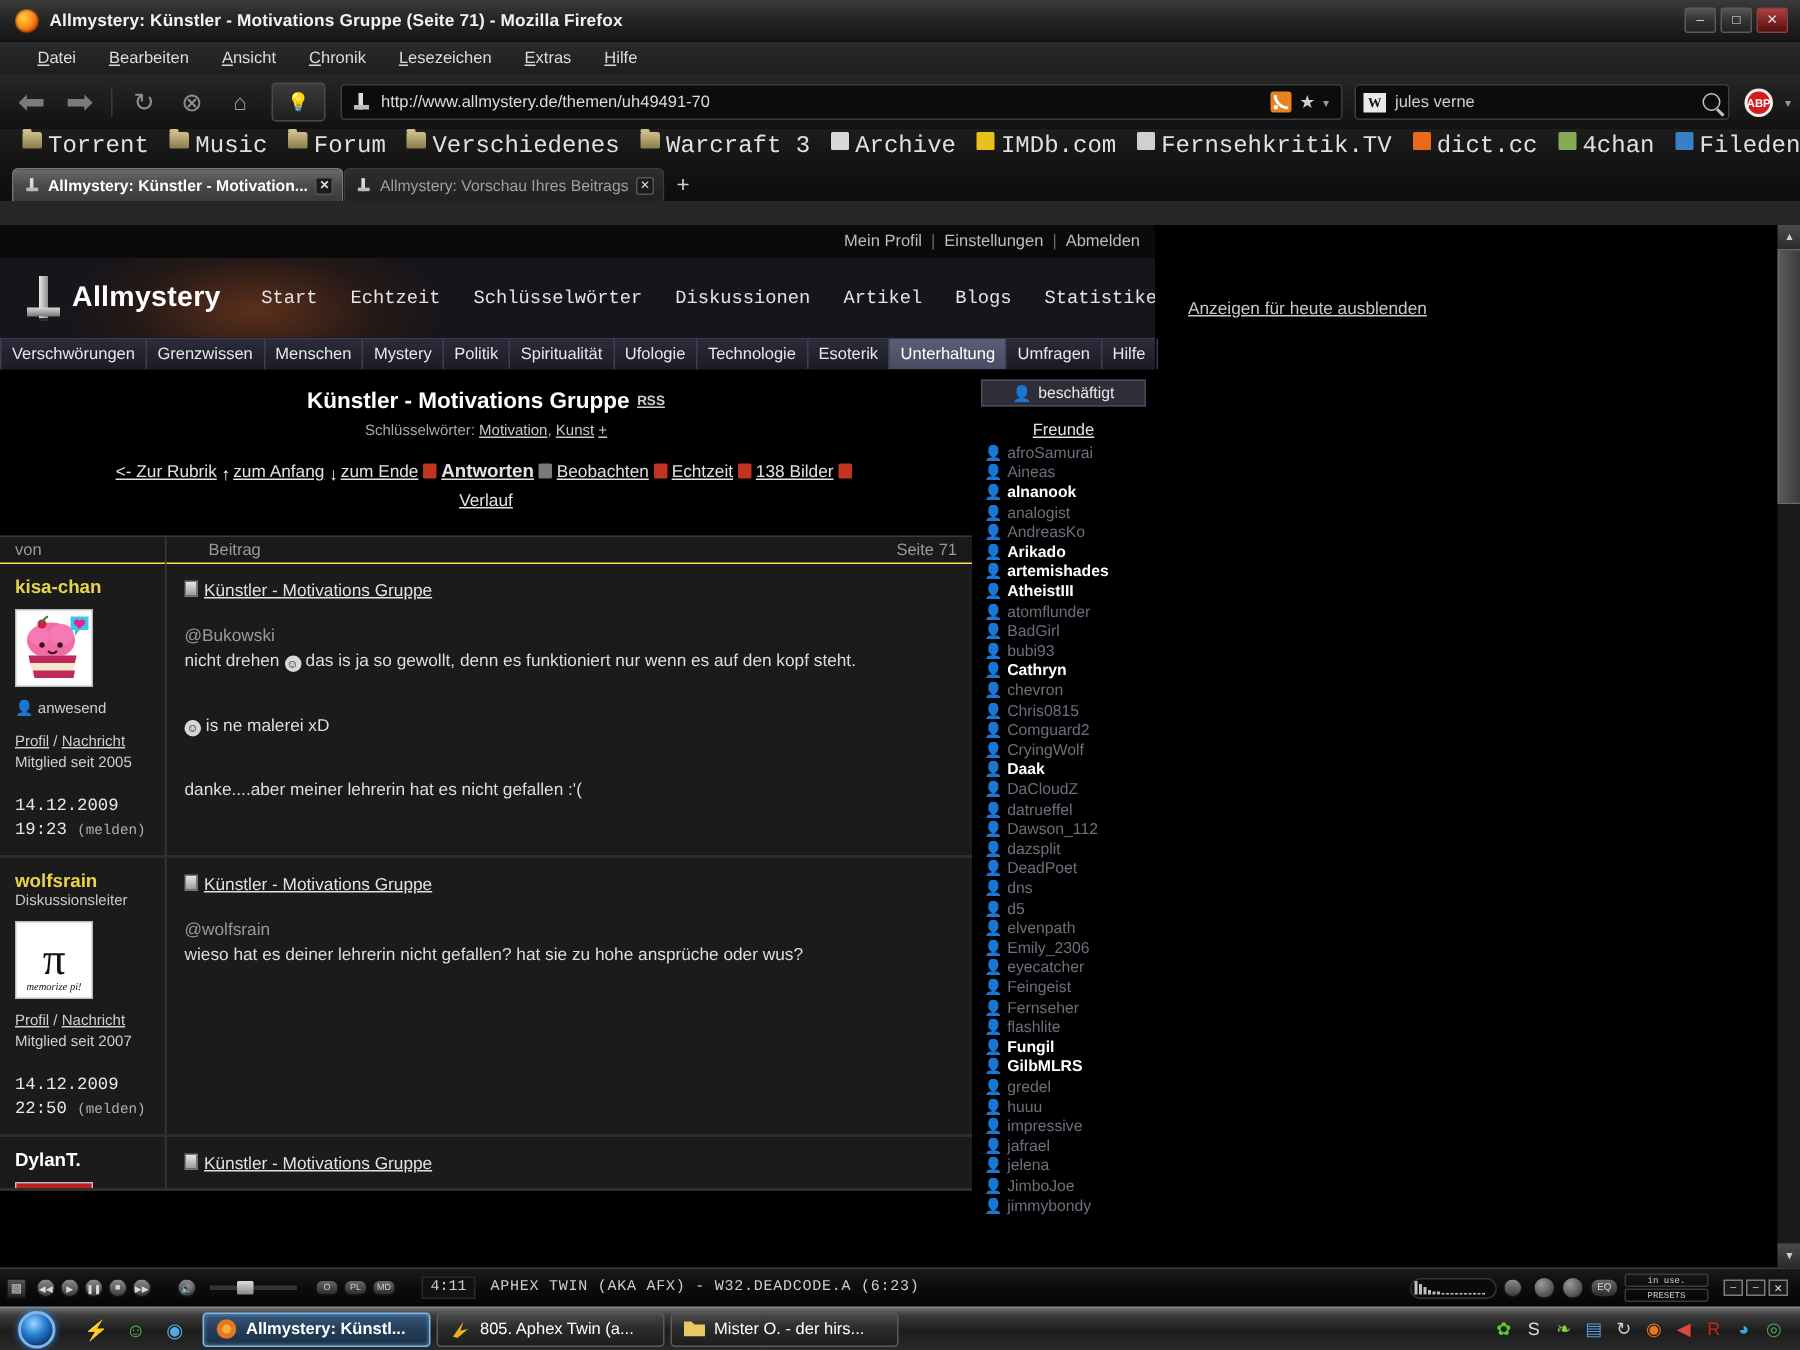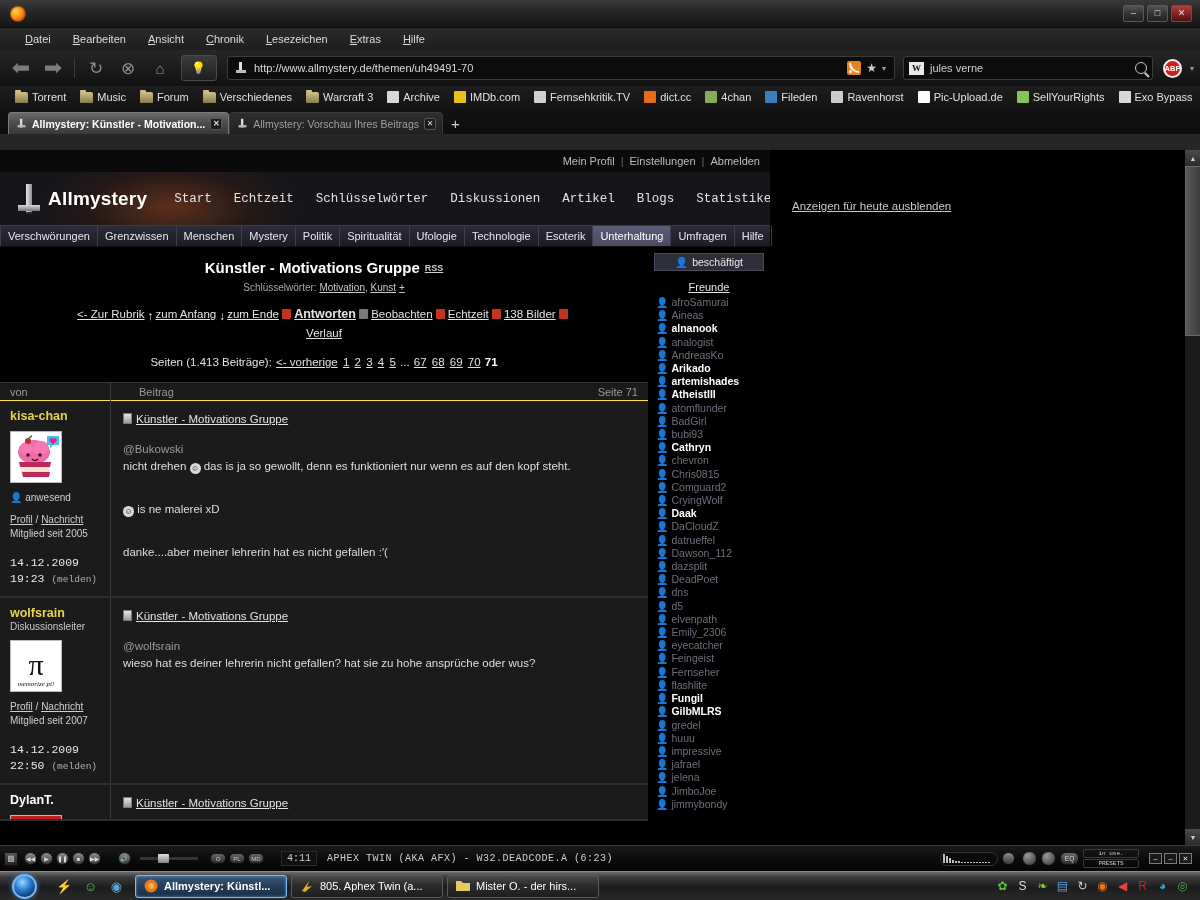--- a/index.html
+++ b/index.html
@@ -61,22 +61,22 @@
   .search-text { color:#cfcfcf; font-size:11px; flex:1; }
   .mag { width:12px; height:12px; border:1.6px solid #c5c5c5; border-radius:50%; position:relative; flex:none;}
   .mag::after { content:""; position:absolute; right:-4px; bottom:-3px; width:6px; height:1.6px;
     background:#c5c5c5; transform:rotate(45deg); }
   .abp { width:19px; height:19px; border-radius:50%; background:#d21d1d; border:2px solid #f0f0f0;
     color:#fff; font-size:7.5px; font-weight:bold; display:flex; align-items:center;
     justify-content:center; margin-left:8px; flex:none;}
 
   .bookmarksbar { height:22px; display:flex; align-items:center; gap:0px; padding-left:8px;
     background: linear-gradient(180deg,#1d1d1d 0%,#141414 100%); overflow:hidden; }
-  .bm { display:flex; align-items:center; gap:4px; padding:0 7px; color:#e0e0e0; font-size:11px;
-    white-space:nowrap; flex:none; }
+  .bm { display:flex; align-items:flex-start; gap:4px; padding:0 7px; color:#e0e0e0; font-size:16px;
+    white-space:nowrap; flex:none;font-family:Liberation Mono, monospace; }
   .bm-folder { width:13px; height:11px; background:linear-gradient(180deg,#cfc08a,#8a7c4a);
     border-radius:1px 2px 1px 1px; position:relative; flex:none; }
   .bm-folder::before { content:""; position:absolute; top:-2px; left:0; width:6px; height:2px;
     background:#cfc08a; border-radius:1px 1px 0 0;}
   .bm-sq { width:12px; height:12px; flex:none; border-radius:1px; }
 
   .tabbar { height:26px; display:flex; align-items:flex-end; padding-left:8px;
     background: linear-gradient(180deg,#141414 0%,#0d0d0d 100%); }
   .tab { height:22px; display:flex; align-items:center; gap:5px; padding:0 6px 0 7px;
     border-radius:4px 4px 0 0; font-size:10.5px; max-width:230px; }
@@ -263,20 +263,21 @@
 </style>
 </head>
 <body>
 
 <div id="root">
 
   <div class="ff-window">
 
     <div class="titlebar">
       <div class="ff-logo"></div>
+      <div class="title-text">Allmystery: Künstler - Motivations Gruppe (Seite 71) - Mozilla Firefox</div>
       <div class="win-btns">
         <div class="win-btn">–</div>
         <div class="win-btn">□</div>
         <div class="win-btn close">✕</div>
       </div>
     </div>
 
     <div class="menubar" id="menubar">
         <div class="menu-item"><u>D</u>atei</div>
         <div class="menu-item"><u>B</u>earbeiten</div>
@@ -460,21 +461,20 @@
             <div class="kw">
               <span>Schlüsselwörter:</span>
               <a href="#">Motivation</a>,
               <a href="#">Kunst</a>
               <a href="#">+</a>
             </div>
           </div>
 
           <div class="tools" id="toolbar"><span><a href="#" class="">&lt;- Zur Rubrik</a></span> <span><span class="ic ic-up">↑</span><a href="#" class="">zum Anfang</a></span> <span><span class="ic ic-down">↓</span><a href="#" class="">zum Ende</a></span> <span><span class="ic-sq"></span><a href="#" class="strong">Antworten</a></span> <span><span class="ic-sq gray"></span><a href="#" class="">Beobachten</a></span> <span><span class="ic-sq"></span><a href="#" class="">Echtzeit</a></span> <span><span class="ic-sq"></span><a href="#" class="">138 Bilder</a></span> <span class="ic-sq"></span><br><span><a href="#" class="">Verlauf</a></span></div>
 
-          <div class="pager" id="pager"><span>Seiten (1.413 Beiträge): </span><a href="#">&lt;- vorherige</a> <a href="#">1</a> <a href="#">2</a> <a href="#">3</a> <a href="#">4</a> <a href="#">5</a> <span> ... </span><a href="#">67</a> <a href="#">68</a> <a href="#">69</a> <a href="#">70</a> <b>71</b></div>
 
           <div class="tbl-head">
             <div class="th-von">von</div>
             <div class="th-beitrag">
               <span>Beitrag</span>
               <span class="th-seite" style="margin-left:auto">Seite 71</span>
             </div>
           </div>
 
           <div id="posts">

